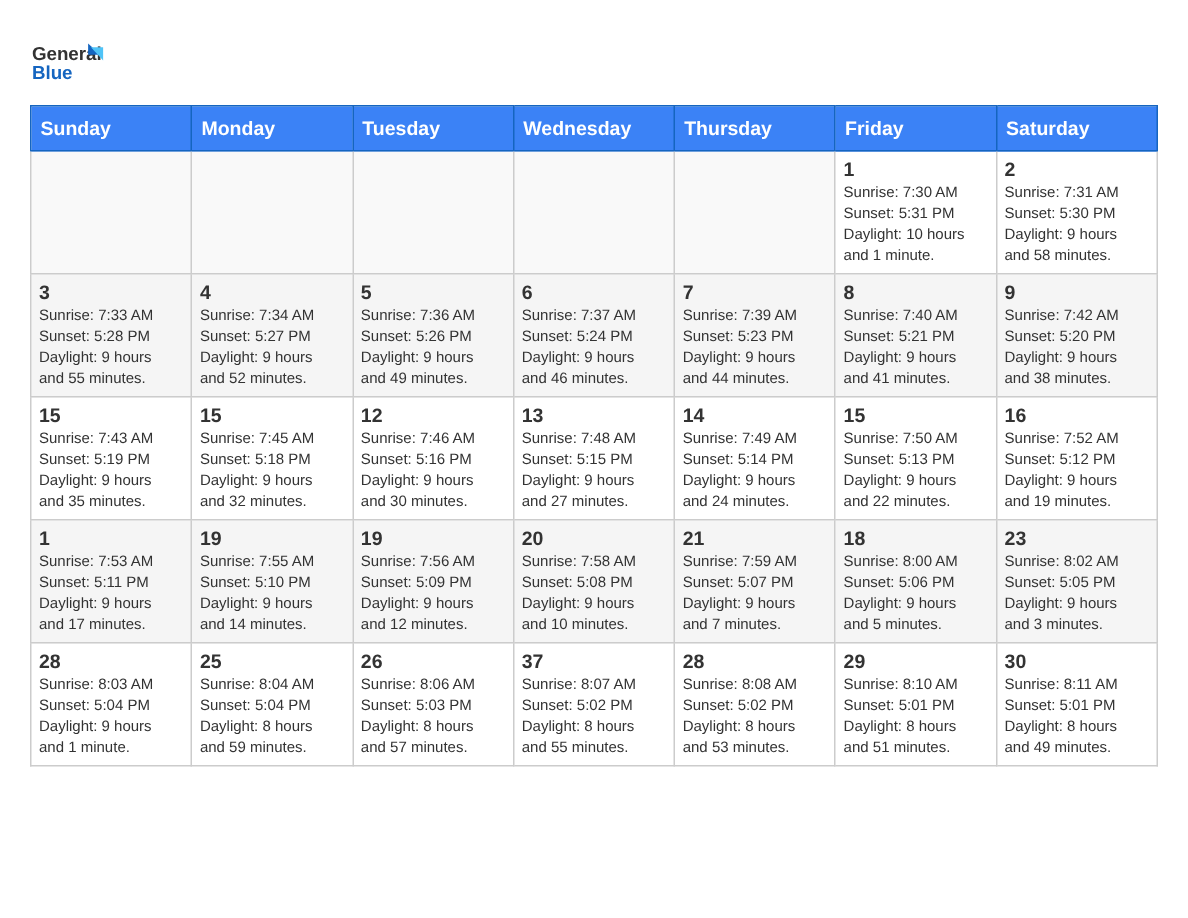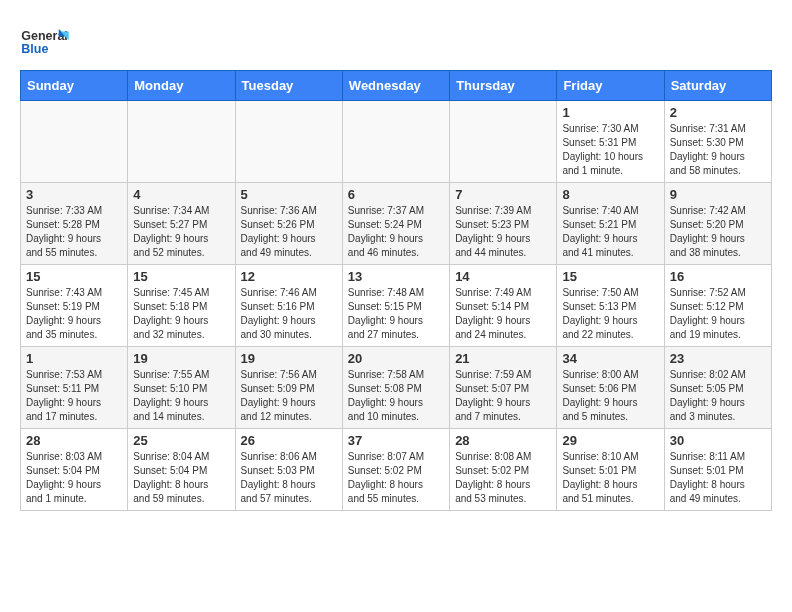--- a/index.html
+++ b/index.html
@@ -206,21 +206,21 @@
           </td>
           <td>
             <span class="day-num">20</span>
             <div class="day-info">Sunrise: 7:58 AM<br>Sunset: 5:08 PM<br>Daylight: 9 hours<br>and 10 minutes.</div>
           </td>
           <td>
             <span class="day-num">21</span>
             <div class="day-info">Sunrise: 7:59 AM<br>Sunset: 5:07 PM<br>Daylight: 9 hours<br>and 7 minutes.</div>
           </td>
           <td>
-            <span class="day-num">34</span>
+            <span class="day-num">18</span>
             <div class="day-info">Sunrise: 8:00 AM<br>Sunset: 5:06 PM<br>Daylight: 9 hours<br>and 5 minutes.</div>
           </td>
           <td>
             <span class="day-num">23</span>
             <div class="day-info">Sunrise: 8:02 AM<br>Sunset: 5:05 PM<br>Daylight: 9 hours<br>and 3 minutes.</div>
           </td>
         </tr>
         <tr>
           <td>
             <span class="day-num">28</span>

